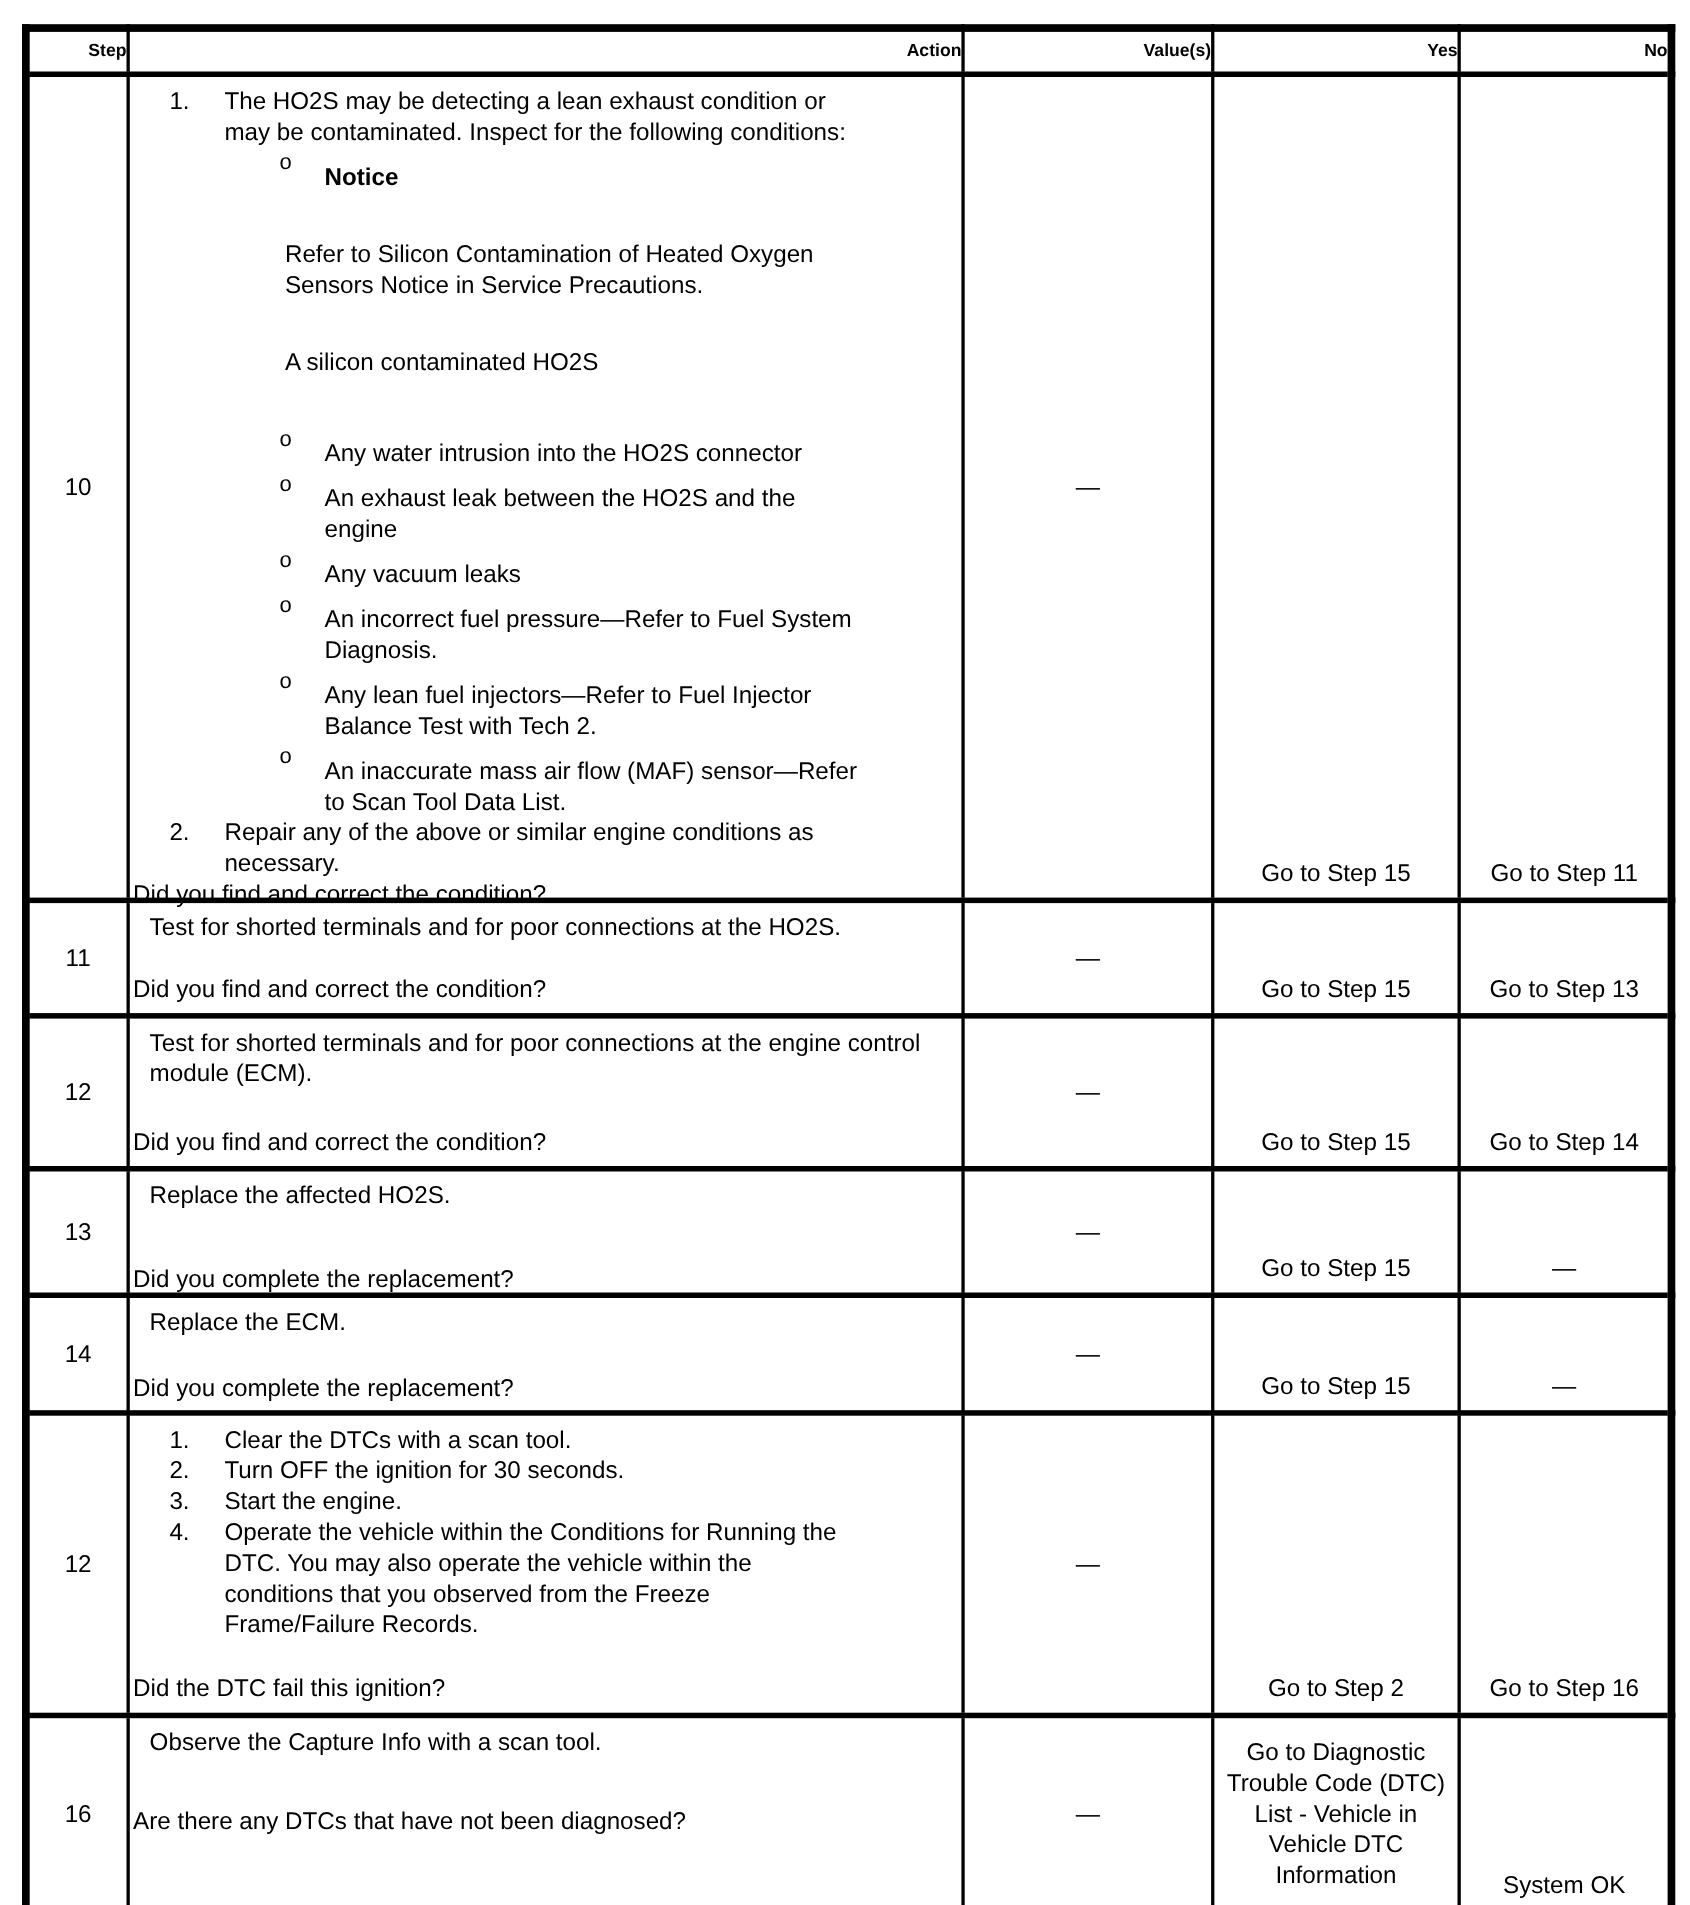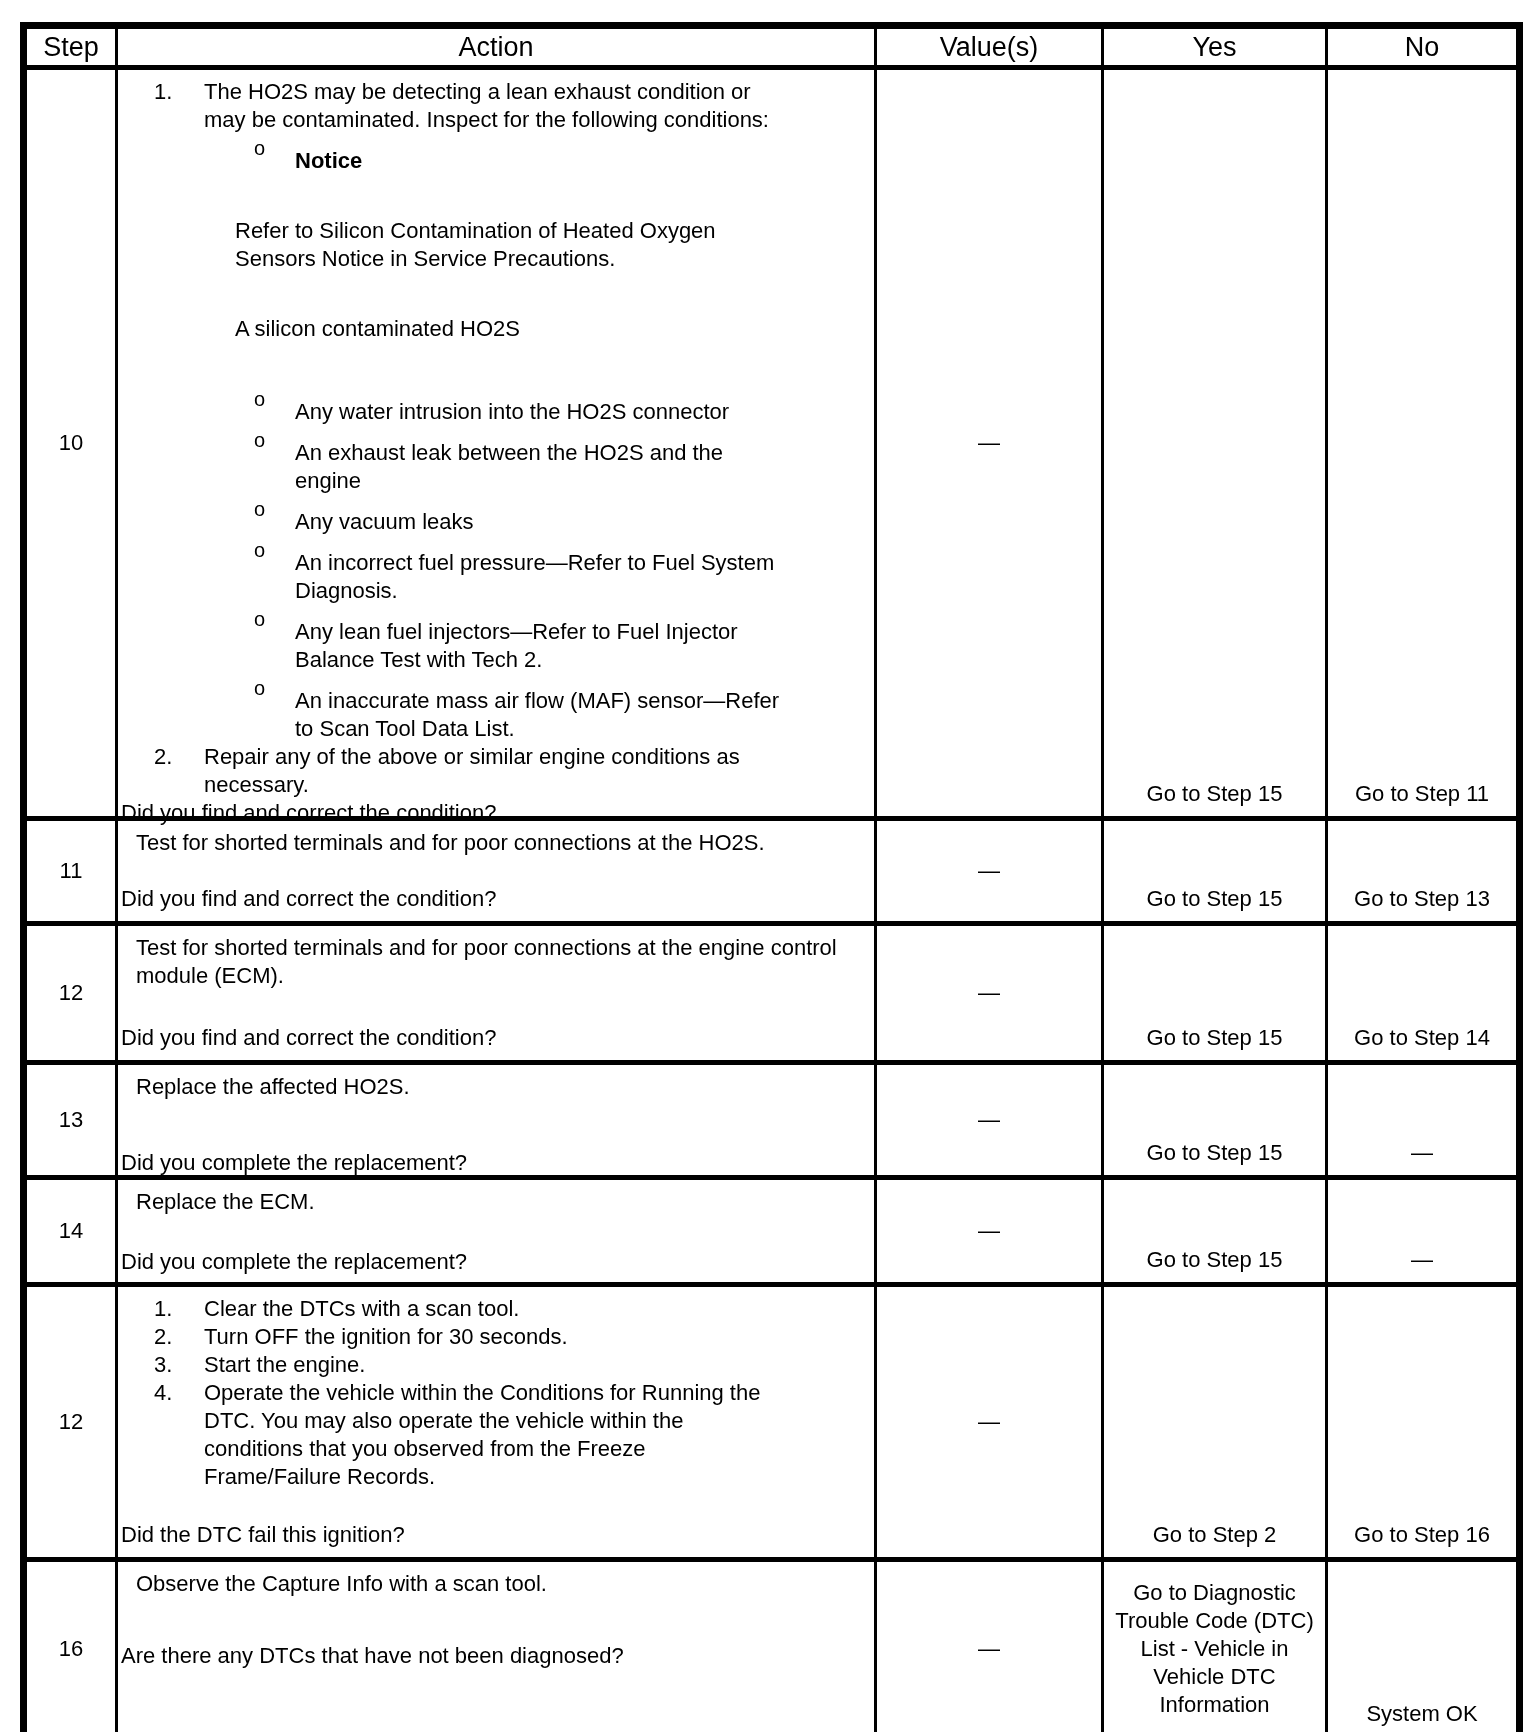--- a/index.html
+++ b/index.html
@@ -8,22 +8,22 @@
     font-size:22px; line-height:28px; color:#000;
     padding:22px 20px;
   }
   table.diag {
     width:1496px; table-layout:fixed;
     border-collapse:collapse; border:7px solid #000;
   }
   th, td { border:3px solid #000; padding:0; }
   tr { border-top:5px solid #000; border-bottom:5px solid #000; }
   thead th {
-    height:36px; text-align:center; vertical-align:middle;
-    font-weight:normal; font-size:27px;
+    height:36px; text-align:right; vertical-align:middle;
+    font-weight:bold; font-size:16px;
   }
   td.step  { text-align:center; vertical-align:middle; }
   td.value { text-align:center; vertical-align:middle; }
   td.yes, td.no {
     text-align:center; vertical-align:bottom;
     padding:4px 6px 8px 6px;
   }
   tr.r16 td.yes { vertical-align:middle; padding-bottom:4px; }
   td.action { vertical-align:top; padding:8px 6px 8px 0; }
   .cellbox { display:flex; flex-direction:column; }
@@ -33,21 +33,21 @@
   .r13 .cellbox { height:94px;gap:48px; }
   .r14 .cellbox { height:86px;gap:32px; }
   .r15 .cellbox { height:254px; }
   .r16 .cellbox { height:158px; }
   .num-item { display:flex; padding-left:36px; }
   .num-item .mk { flex:none; width:50px; }
   .num-item .txt { max-width:580px; }
   .bullet { display:flex; padding-left:136px; }
   .bullet .mk { flex:none; width:41px; font-size:20px; }
   .bullet .txt { max-width:485px;margin-top:13px; }
-  .para2 { padding-left:117px; max-width:485px; box-sizing:content-box; }
+  .para2 { padding-left:117px; max-width:485px; box-sizing:content-box;margin-left:24px; }
   .gap { margin-top:42px; }
   .bold { font-weight:bold; }
   .intro { padding-left:18px; }
   .question { margin-top:auto; padding-left:3px; }
   .r16 .question { margin-top:44px; margin-bottom:auto; }
 </style>
 </head>
 <body>
 
 <table class="diag">

